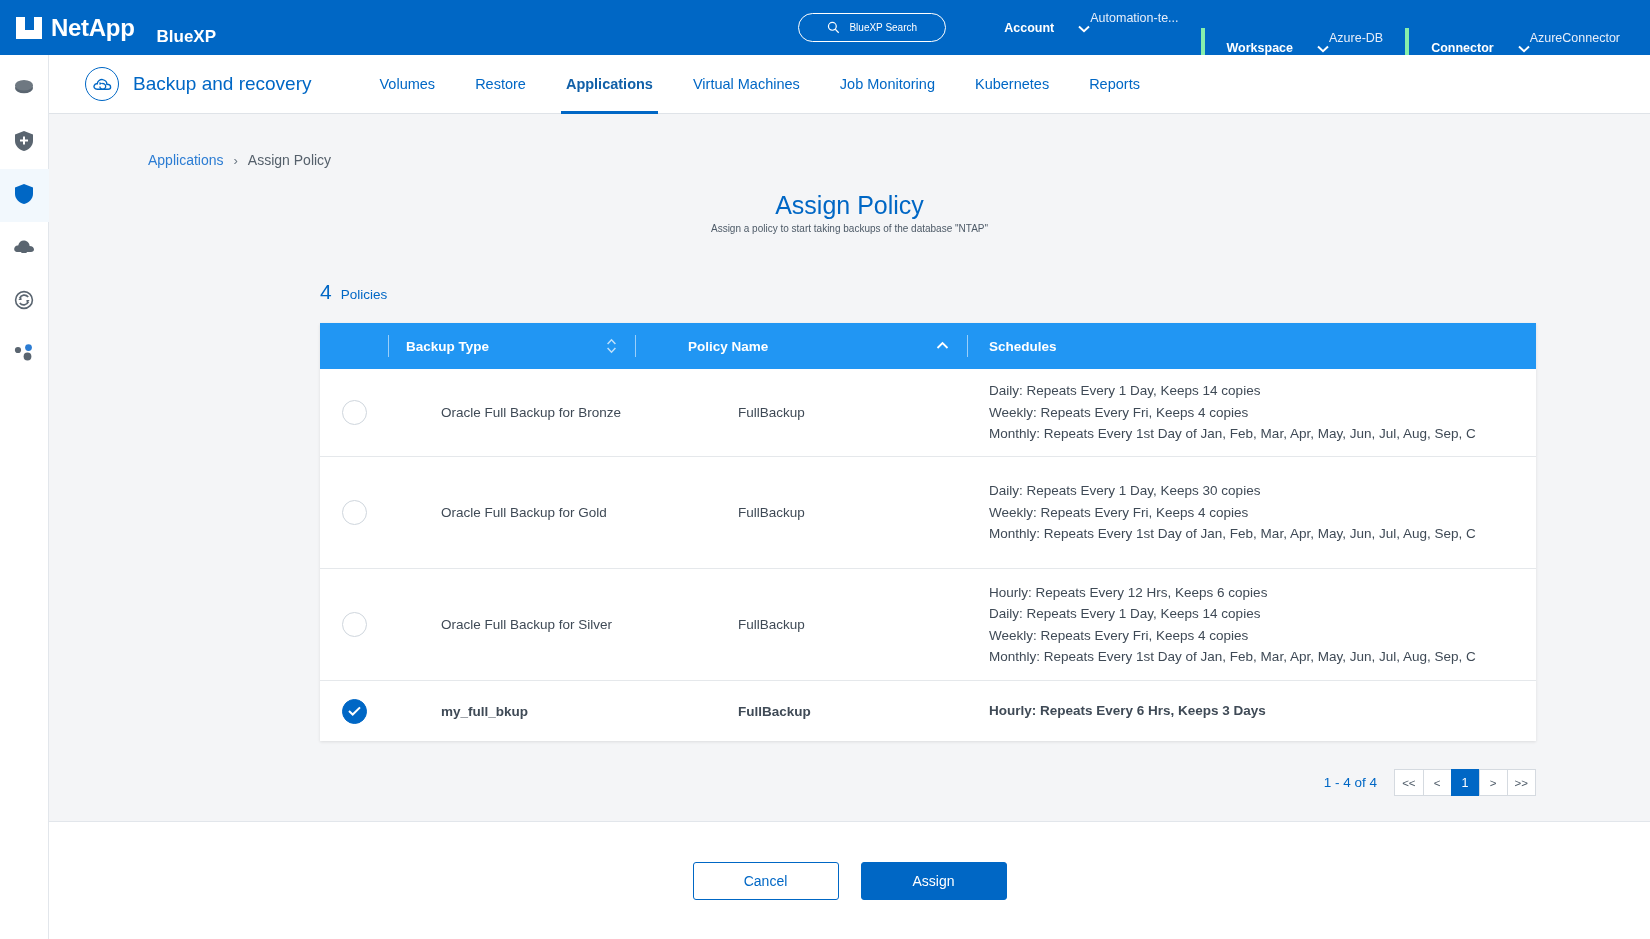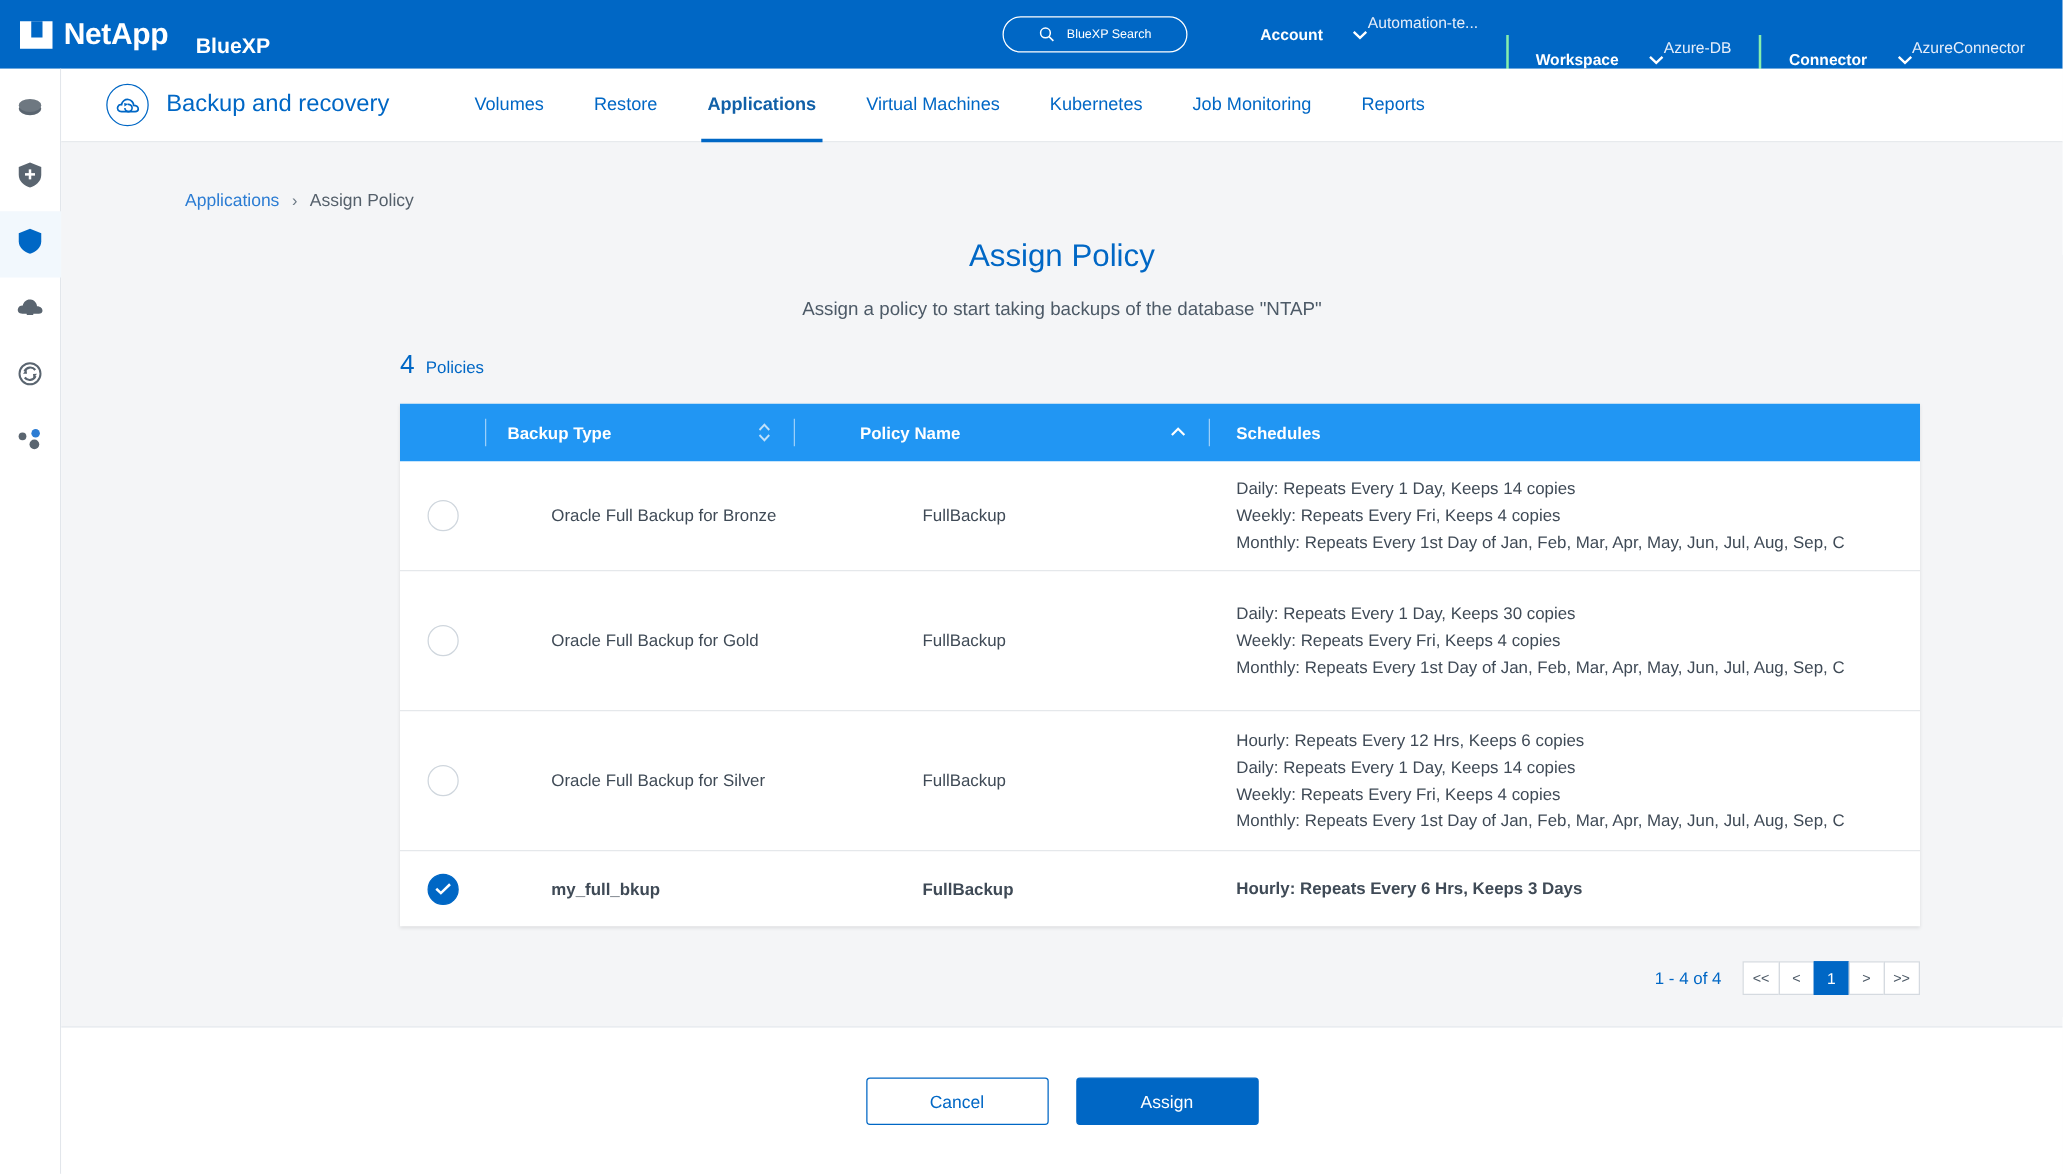--- a/index.html
+++ b/index.html
@@ -48,21 +48,21 @@
     border: 1px solid #ffffff; border-radius: 15px;
     font-size: 10px; color: #fff; cursor: pointer;
     margin-right: 36px;
   }
   .search-pill svg { display:block; }
   .selector {
     padding: 0 22px; height: 40px;
     display: flex; flex-direction: row; justify-content: center;
     position: relative; cursor: pointer; min-width: 148px;
   }
-  .selector + .selector { border-left: 2px solid #86efac; margin-top: 40px; }
+  .selector + .selector { border-left: 4px solid #86efac; margin-top: 40px; }
   .sel-top { display:flex; align-items:center; }
   .sel-label { font-size: 12.5px; font-weight: bold; color: #fff; }
   .sel-caret { margin-left: auto; padding-left: 24px; }
   .sel-value { font-size: 12.5px; color: #e6eefa; margin-top: 3px; }
   .spacer-right { width: 8px; }
 
   
   .rail {
     position: absolute; left: 0; top: 55px;
     width: 49px; height: 884px;
@@ -123,22 +123,22 @@
   }
   .bc-link { color: #2b7cd3; cursor: pointer; }
   .bc-sep { color: #6b7884; font-size: 13px; }
   .bc-cur { color: #55606b; }
 
   .page-title {
     position: absolute; top: 77px; left: 0; width: 1601px;
     text-align: center; font-size: 25px; color: #0067c5;
   }
   .page-sub {
-    position: absolute; top: 125px; left: 0; width: 1601px;
-    text-align: center; font-size: 15px; color: #4d5a67;
+    position: absolute; top: 109px; left: 0; width: 1601px;
+    text-align: center; font-size: 10px; color: #4d5a67;
   }
 
   .count-row {
     position: absolute; left: 271px; top: 166px;
     display: flex; align-items: baseline; gap: 9px;
   }
   .count-num { font-size: 21px; color: #0067c5; }
   .count-lbl { font-size: 13.5px; color: #0067c5; }
 
   
@@ -356,22 +356,22 @@
         <polygon points="7.3,6.3 10.6,7.2 7.6,9.1" fill="#0067c5"></polygon>
       </svg>
     </div>
     <div class="service-title">Backup and recovery</div>
   </div>
   <div class="tabs">
     <div class="tab">Volumes</div>
     <div class="tab">Restore</div>
     <div class="tab active">Applications</div>
     <div class="tab">Virtual Machines</div>
+    <div class="tab">Job Monitoring</div>
     <div class="tab">Kubernetes</div>
-    <div class="tab">Job Monitoring</div>
     <div class="tab">Reports</div>
   </div>
 </div>
 
 <div class="content">
 
   <div class="breadcrumb">
     <span class="bc-link">Applications</span>
     <span class="bc-sep">›</span>
     <span class="bc-cur">Assign Policy</span>

